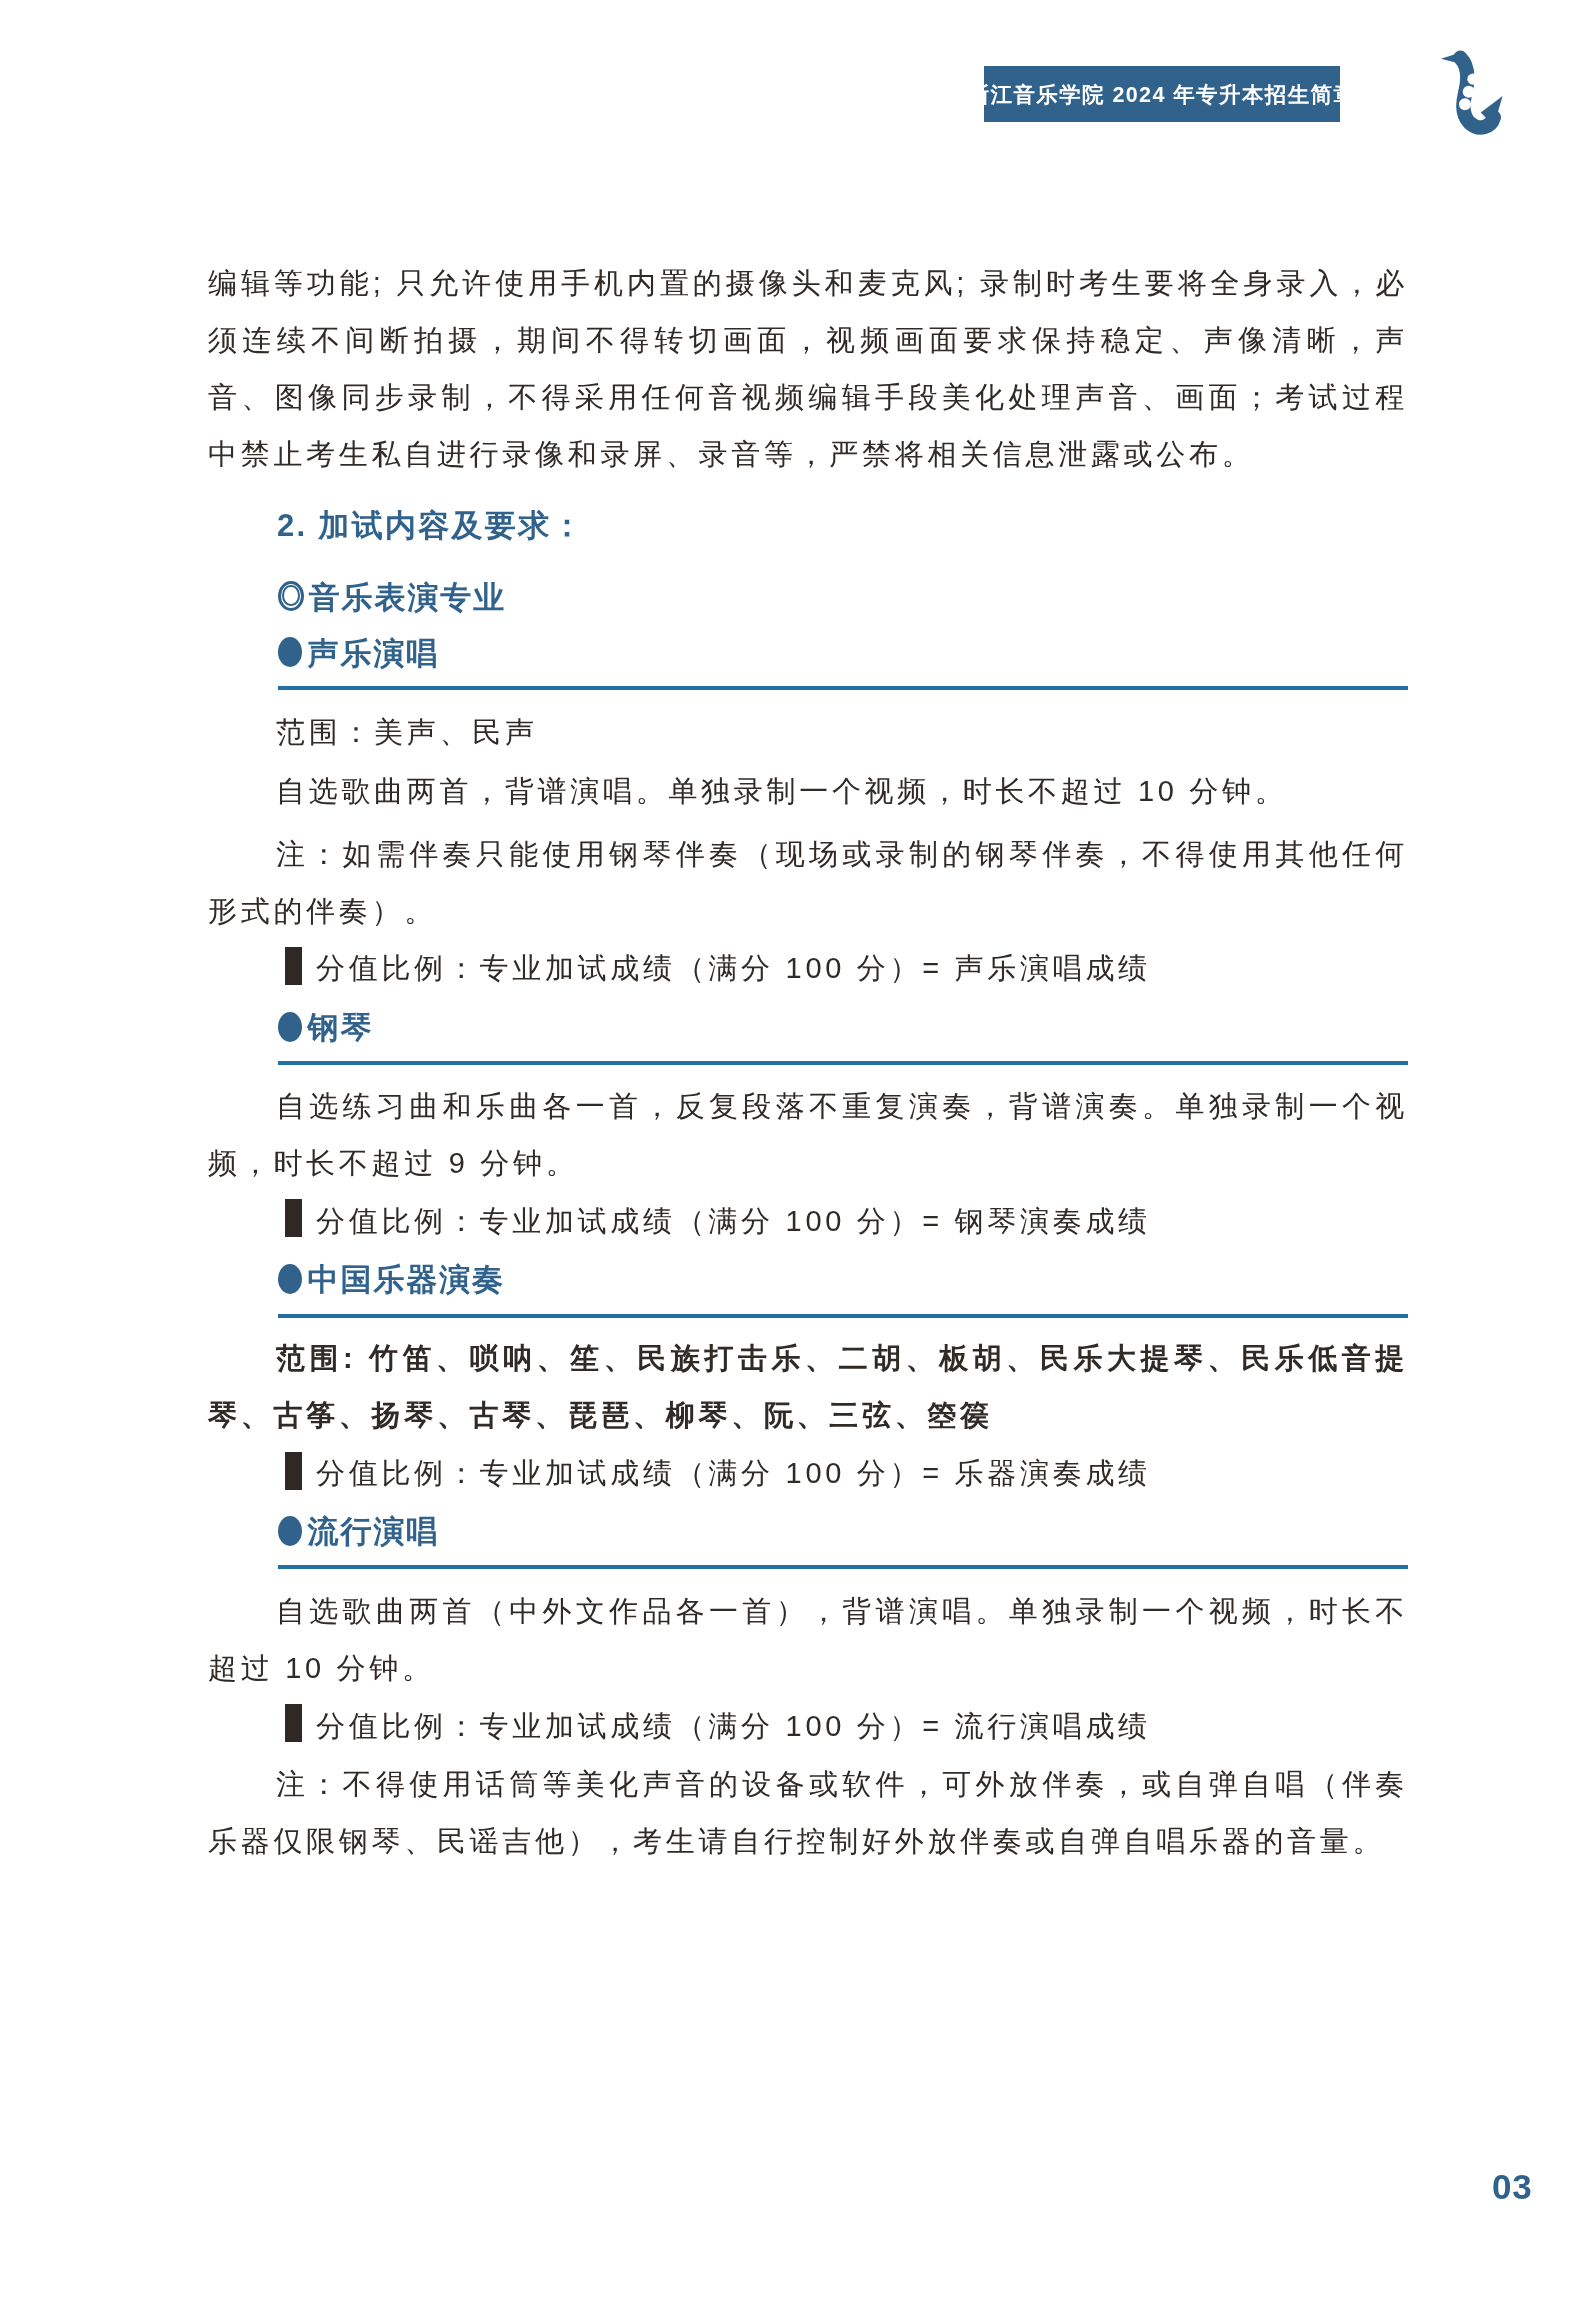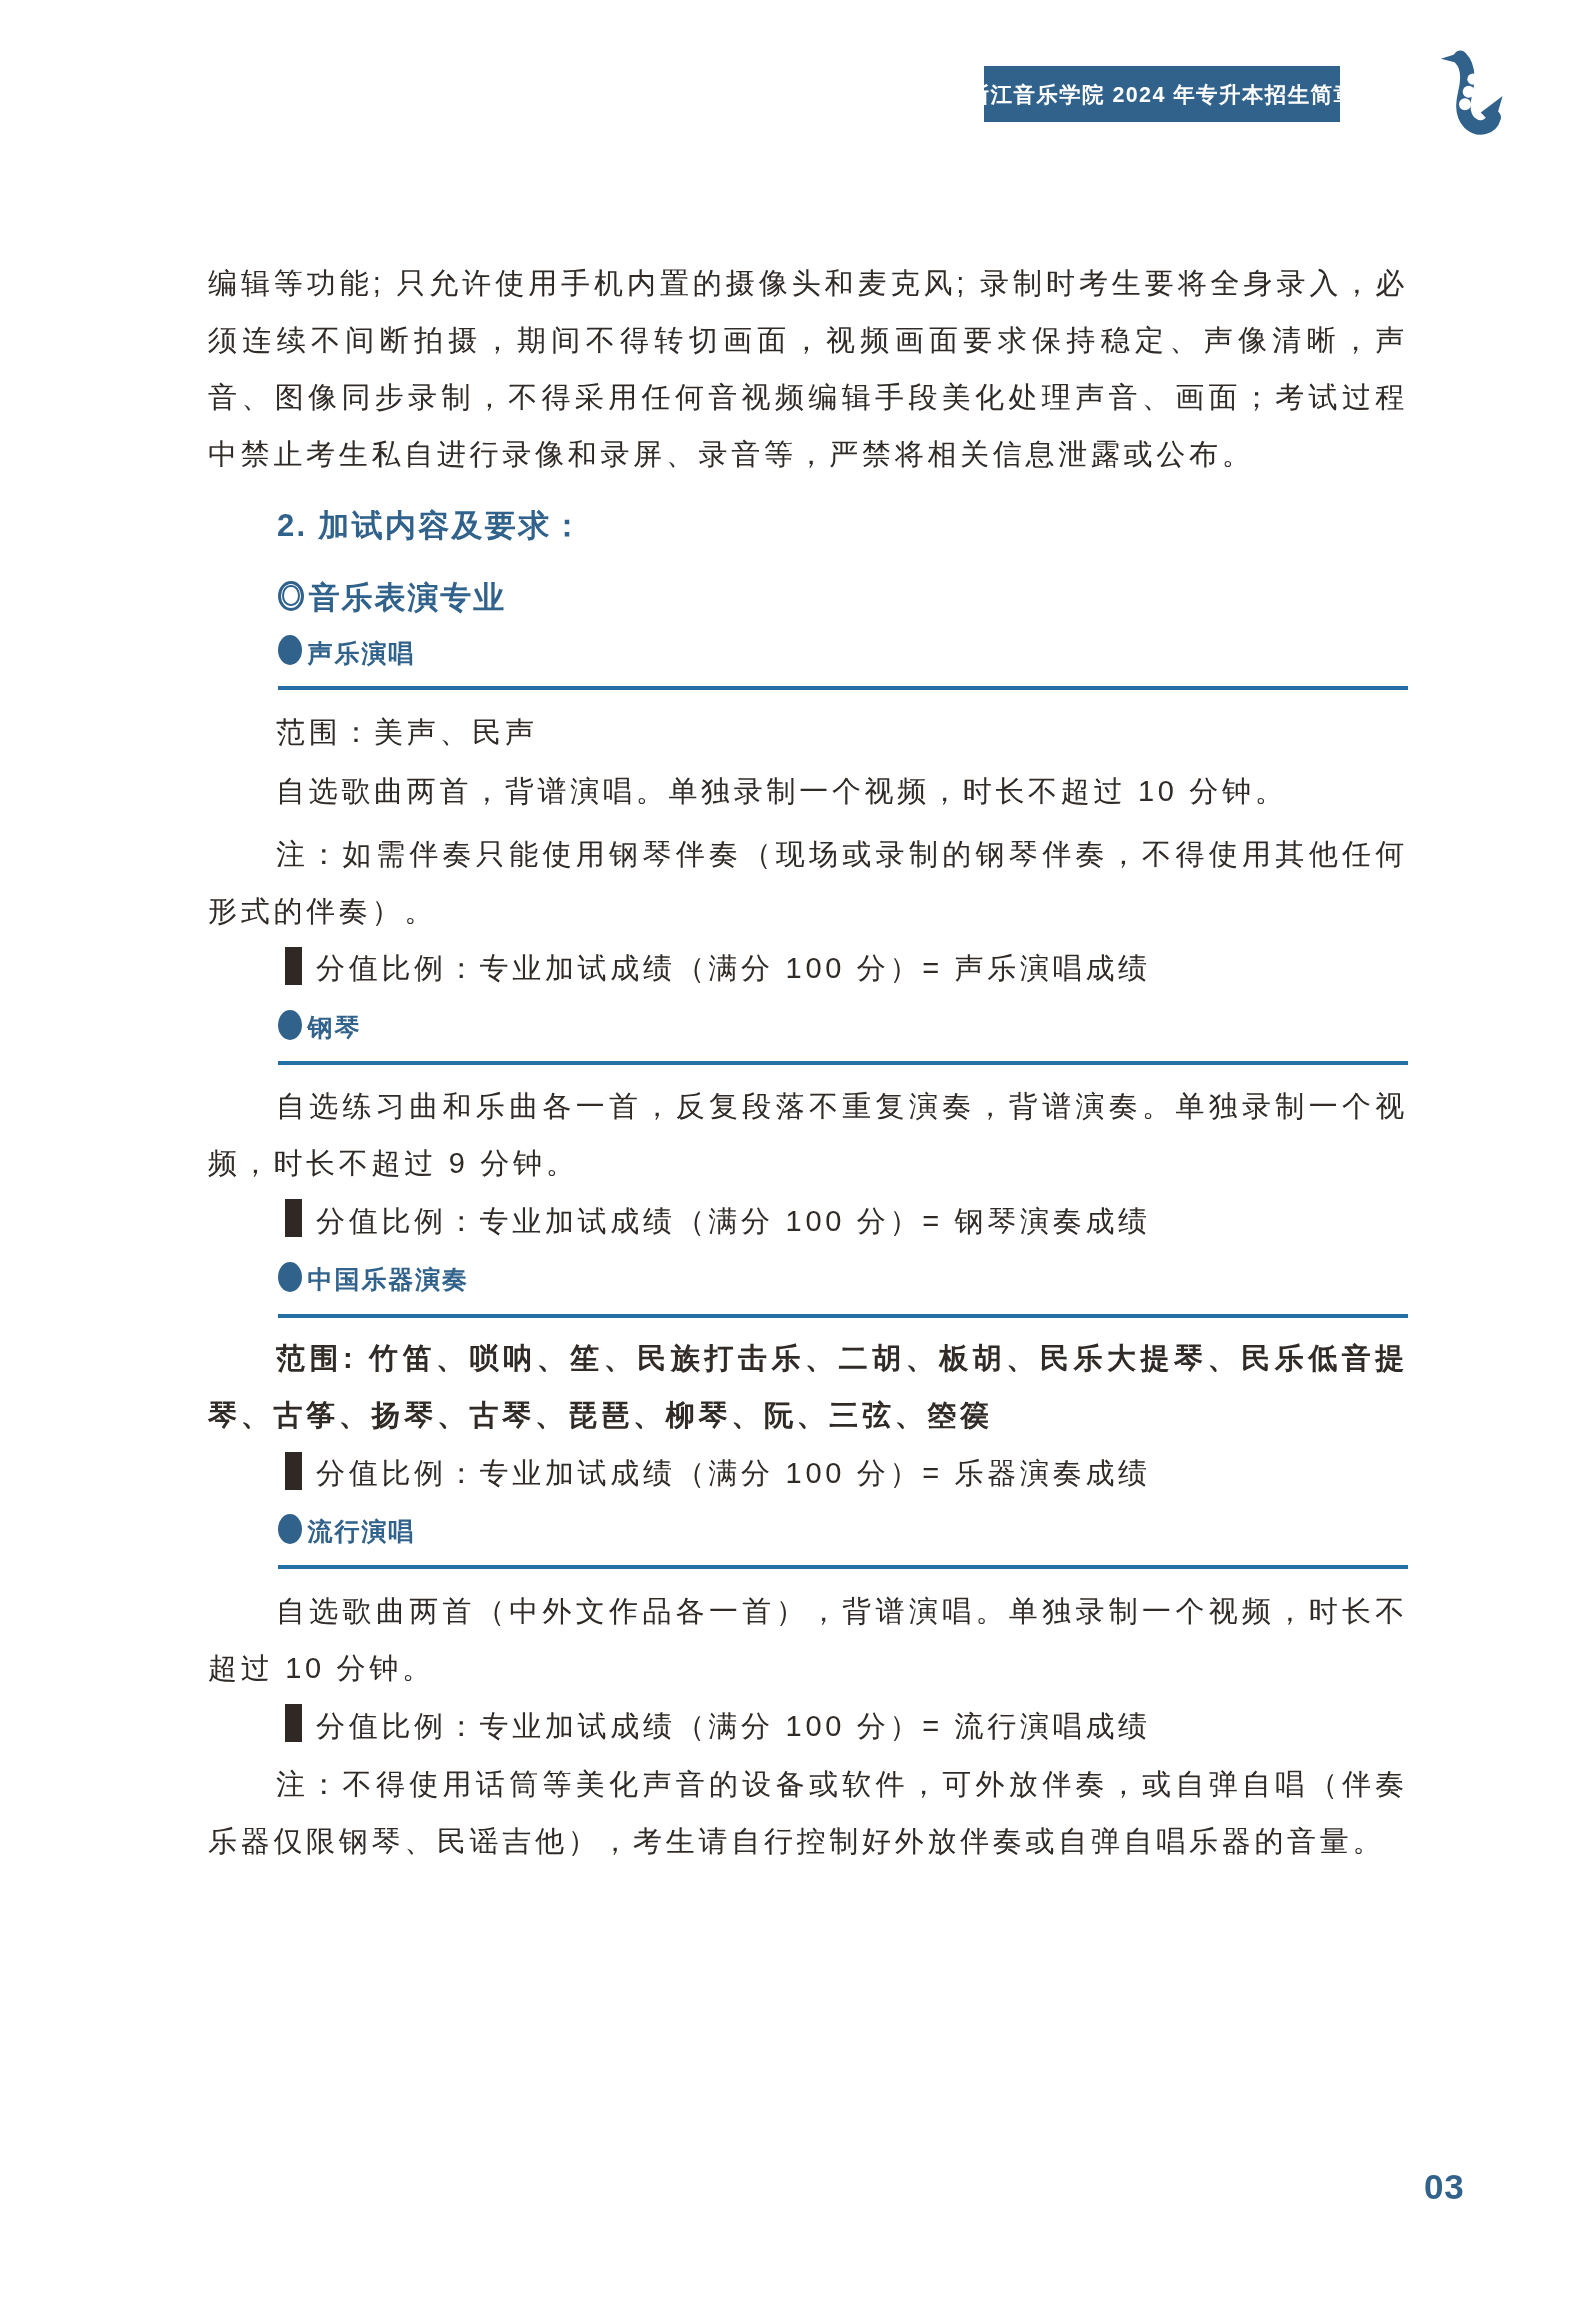--- a/index.html
+++ b/index.html
@@ -39,21 +39,21 @@
     font-size:31px;line-height:42px;font-weight:bold;letter-spacing:2.3px;
     color:var(--blue);text-align:left;
   }
   .major{
     margin:27px 0 0 0;padding-left:70px;
     font-size:31px;line-height:47px;font-weight:bold;letter-spacing:1.9px;
     color:var(--blue);text-align:left;white-space:nowrap;
   }
   .subhead{
     padding-left:70px;
-    font-size:25px;line-height:47px;font-weight:bold;letter-spacing:1.9px;
+    font-size:31px;line-height:47px;font-weight:bold;letter-spacing:1.9px;
     color:var(--blue);text-align:left;white-space:nowrap;margin:0;
   }
   .rule{height:4.2px;background:var(--rule);margin-left:70px;}
   .score{padding-left:77px;}
   
   .dot{
     display:inline-block;width:24px;height:30px;border-radius:50%;
     background:var(--blue);vertical-align:-3.7px;margin-right:5.6px;
   }
   .ring{
@@ -64,21 +64,21 @@
   .ring::after{
     content:"";position:absolute;inset:1.4px;border:2.8px solid var(--blue);
     border-radius:50%;
   }
   .sq{
     display:inline-block;width:17px;height:38px;background:#2F2825;
     margin-right:14px;vertical-align:-6.5px;
   }
   
   .page-num{
-    position:absolute;left:1424px;top:2167px;
+    position:absolute;left:1492px;top:2167px;
     font-size:35px;font-weight:bold;letter-spacing:0.9px;color:var(--blue);
   }
   
   #sub1{margin-top:9.3px;}  #rule1{margin-top:9px;}
   #scope1{margin-top:14.5px;} #para1{margin-top:1.4px;}
   #note1{margin-top:6px;}  #score1{margin-top:0.5px;}
   #sub2{margin-top:6.5px;}   #rule2{margin-top:10.3px;}
   #para2{margin-top:13px;}  #score2{margin-top:0.5px;}
   #sub3{margin-top:6.5px;}   #rule3{margin-top:10.3px;}
   #scope3{margin-top:11.7px;} #para3{margin-top:1.9px;}

